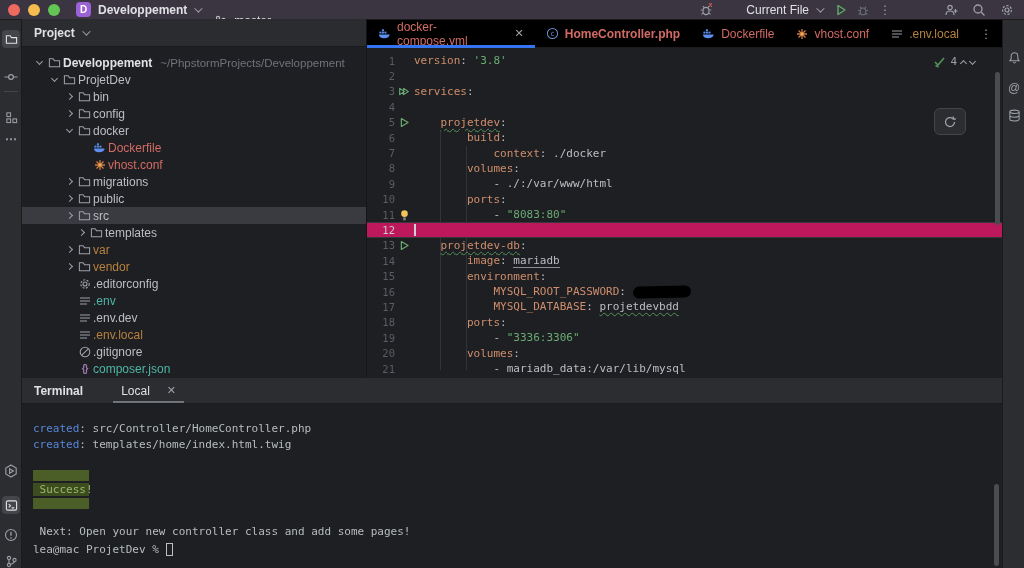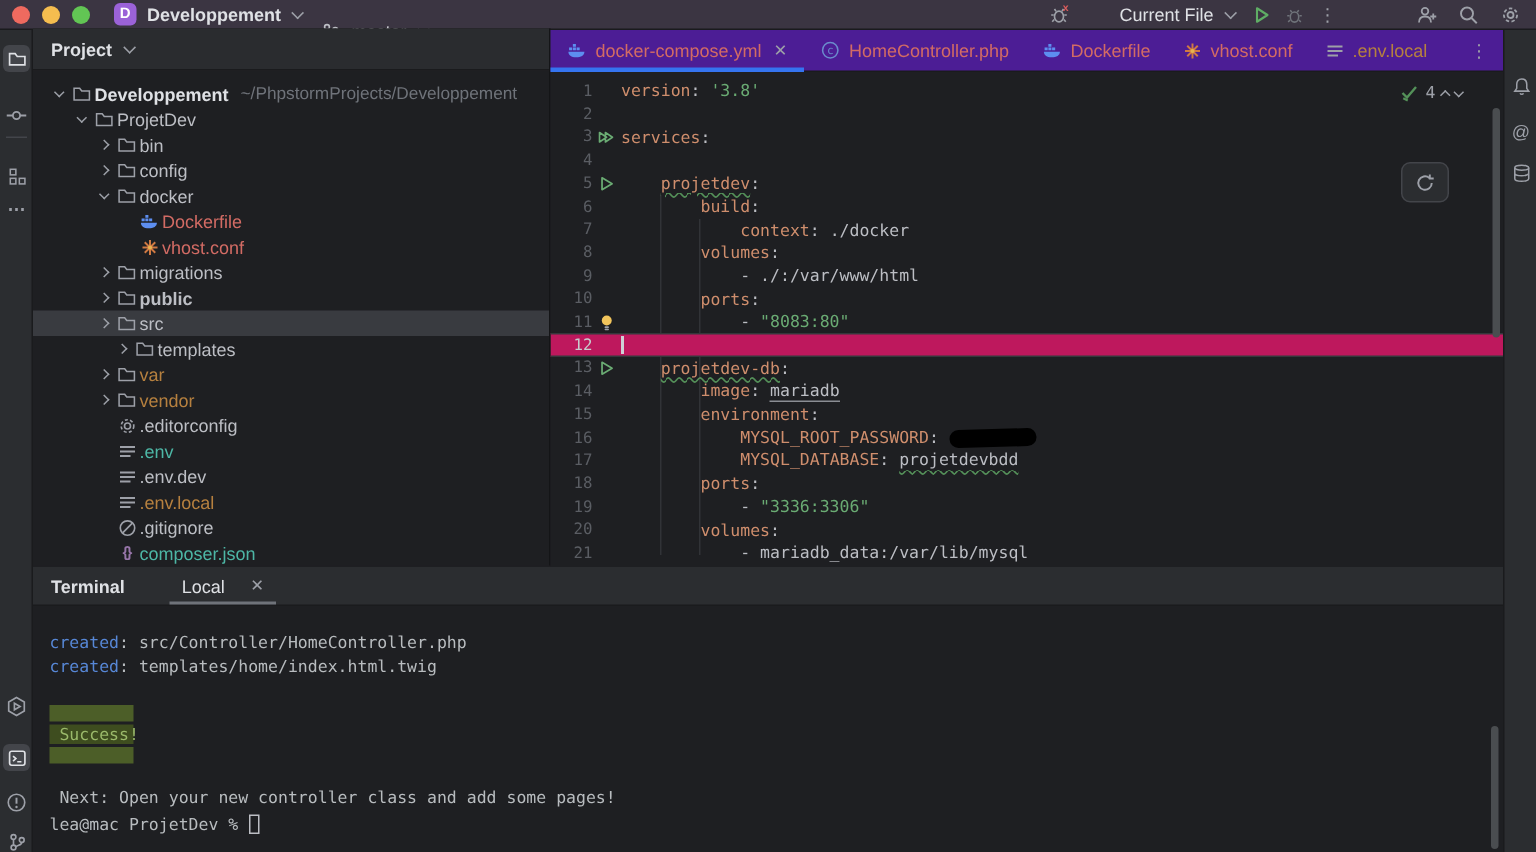--- a/index.html
+++ b/index.html
@@ -54,21 +54,21 @@
   .trow .suffix { color:#6f737a; margin-left:8px; font-size:11.5px; }
   .tchev { width:14px; display:flex; align-items:center; justify-content:center; flex:none; }
   .tchev i { width:5px; height:5px; border-right:1.4px solid #9da0a8; border-bottom:1.4px solid #9da0a8; display:block; }
   .tchev.open i { transform:rotate(45deg); margin-top:-2px; }
   .tchev.closed i { transform:rotate(-45deg); }
   .ticon { width:17px; display:flex; align-items:center; justify-content:center; flex:none; }
   .ic-json { color:#9876aa; font-weight:bold; font-size:10px; letter-spacing:-1px; }
 
   
   .editor { position:absolute; left:367px; top:20px; right:22px; height:358px; background:#1e1f22; }
-  .tabstrip { height:28px; background:#4c1d95; display:flex; align-items:stretch;
+  .tabstrip { height:28px; background:#000000; display:flex; align-items:stretch;
     border-bottom:1px solid #1a1b1d; }
   .tab { display:flex; align-items:center; padding:0 11px; gap:6px; font-size:12px;
     position:relative; color:#d26b64; }
   .tab .x { color:#9da0a8; font-size:11px; margin-left:2px; }
   .tab.active::after { content:""; position:absolute; left:0; right:0; bottom:-1px; height:3px;
     background:#3574f0; }
   .tab-kebab { margin-left:auto; color:#9da0a8; font-size:12px; display:flex; align-items:center;
     padding:0 10px; }
   .codearea { position:relative; height:330px; overflow:hidden;
     font-family:"DejaVu Sans Mono", monospace; font-size:11px; }
@@ -351,21 +351,21 @@
           <span class="tchev closed">
             <i></i>
           </span>
           <span class="ticon">
             <svg width="13" height="13" viewBox="0 0 14 14">
               <path d="M1.5 3 h4 l1.5 2 h5.5 v6.5 h-11 z" fill="none" stroke="#9da0a8" stroke-width="1.1"></path>
             </svg>
           </span>
           <span class="lbl">migrations</span>
         </div>
-        <div class="trow" style="padding-left: 40px; font-weight: bold;">
+        <div class="trow" style="padding-left: 40px;">
           <span class="tchev closed">
             <i></i>
           </span>
           <span class="ticon">
             <svg width="13" height="13" viewBox="0 0 14 14">
               <path d="M1.5 3 h4 l1.5 2 h5.5 v6.5 h-11 z" fill="none" stroke="#9da0a8" stroke-width="1.1"></path>
             </svg>
           </span>
           <span class="lbl">public</span>
         </div>
@@ -494,21 +494,21 @@
             <span style="color: rgb(210, 107, 100);">docker-compose.yml</span>
             <span class="x">✕</span>
           </span>
           <span class="tab">
             <span>
               <svg width="13" height="13" viewBox="0 0 14 14">
                 <circle cx="7" cy="7" r="5.5" fill="none" stroke="#6a8bcc" stroke-width="1.1"></circle>
                 <text x="4.6" y="9.8" font-size="8" fill="#6a8bcc" font-family="monospace">c</text>
               </svg>
             </span>
-            <span style="color: rgb(210, 107, 100);">HomeController.php</span>
+            <span style="color: rgb(210, 107, 100); font-weight: bold;">HomeController.php</span>
           </span>
           <span class="tab">
             <span>
               <svg width="13" height="13" viewBox="0 0 14 14">
                 <g fill="#5d8ef0">
                   <rect x="1.5" y="5" width="2.2" height="2"></rect>
                   <rect x="4.2" y="5" width="2.2" height="2"></rect>
                   <rect x="6.9" y="5" width="2.2" height="2"></rect>
                   <rect x="4.2" y="2.5" width="2.2" height="2"></rect>
                   <path d="M1 8 h11.5 c0 2.6 -2.4 4 -6 4 C3 12 1 10.5 1 8 Z"></path>

